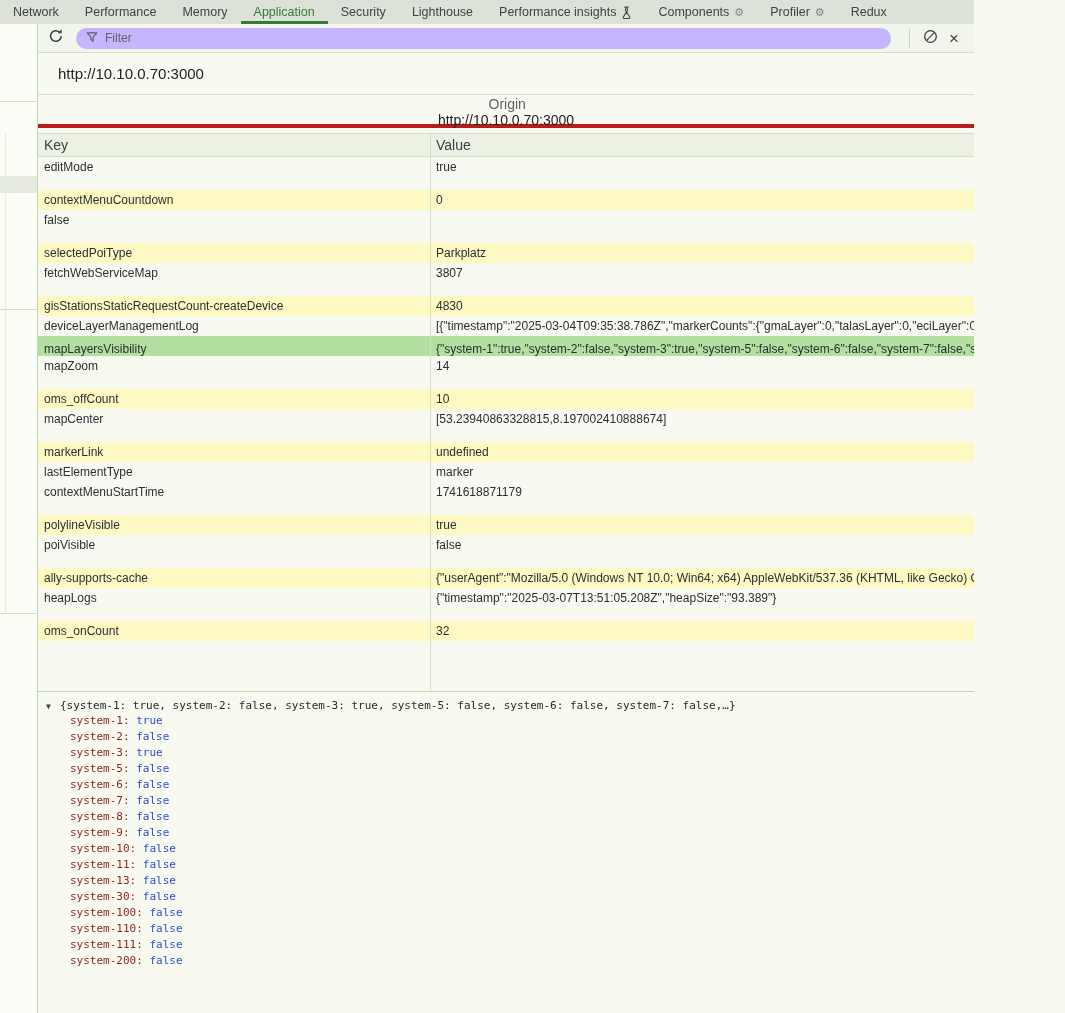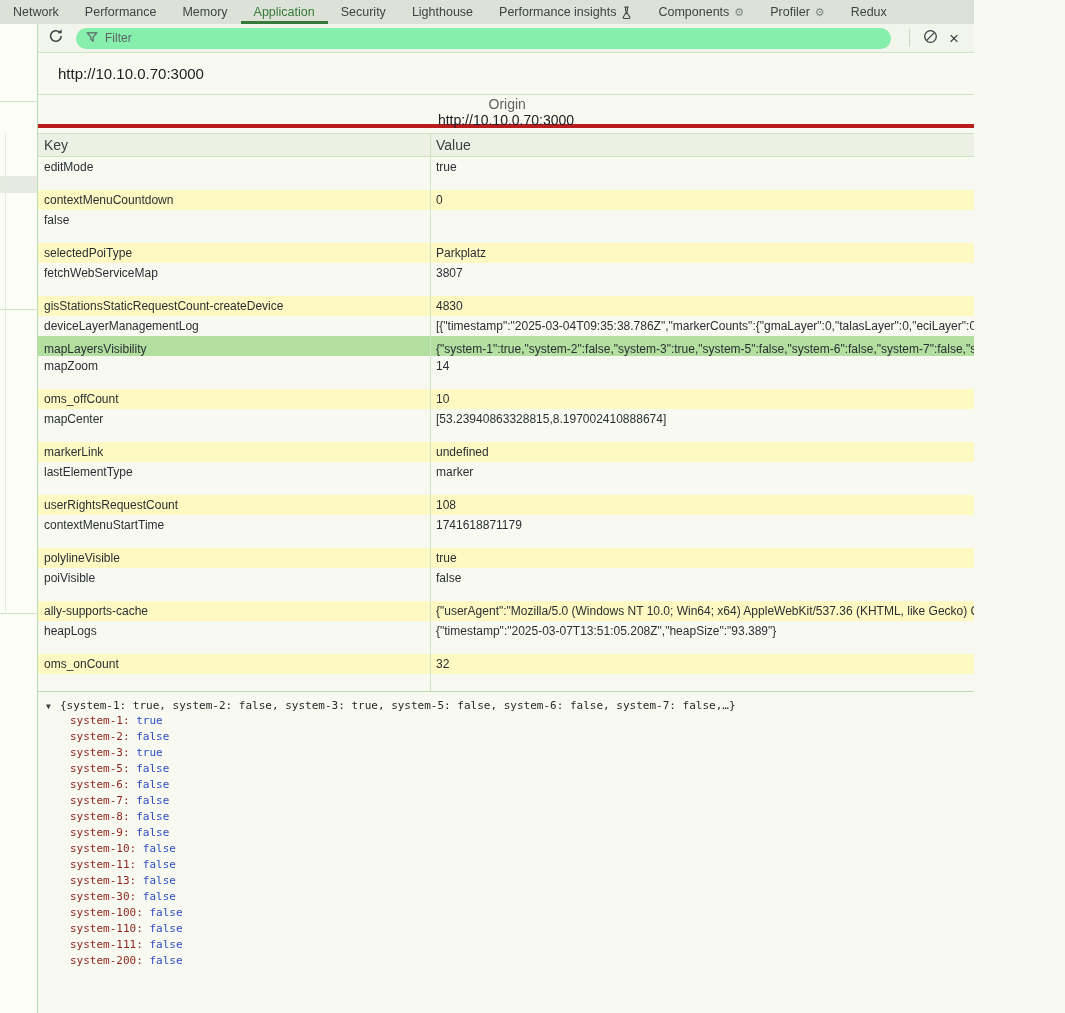--- a/index.html
+++ b/index.html
@@ -35,21 +35,21 @@
     position:absolute; top:0; left:0; right:0; height:29px;
     background:#f2f5eb; border-bottom:1px solid #cfe3c4;
     display:flex; align-items:center; padding:0 8px 0 6px;
   }
   .icon-btn {
     width:24px; height:24px; display:flex; align-items:center; justify-content:center;
     flex:0 0 auto; cursor:pointer;
   }
   .filter-pill {
     flex:1; height:21px; margin:0 10px 0 8px; border-radius:11px;
-    background:#86efac; display:flex; align-items:center; padding:0 10px; min-width:0;
+    background:#c4b5fd; display:flex; align-items:center; padding:0 10px; min-width:0;
   }
   .filter-pill input {
     flex:1; border:none; outline:none; background:transparent;
     font-family:"Liberation Sans", sans-serif; font-size:12px; color:#2b2f33; margin-left:7px;
   }
   .filter-pill input::placeholder { color:#5f6368; }
   .toolbar-sep { width:1px; height:18px; background:#c8d6bf; margin:0 8px; flex:0 0 auto; }
   .close-x { font-size:17px; color:#3c4043; line-height:1; font-weight:400; }
   
   .url-header {
@@ -238,24 +238,20 @@
             <div class="cell-key">mapCenter</div>
             <div class="cell-value">[53.23940863328815,8.197002410888674]</div>
           </div>
           <div class="grid-row stripe">
             <div class="cell-key">markerLink</div>
             <div class="cell-value">undefined</div>
           </div>
           <div class="grid-row">
             <div class="cell-key">lastElementType</div>
             <div class="cell-value">marker</div>
-          </div>
-          <div class="grid-row stripe">
-            <div class="cell-key">userRightsRequestCount</div>
-            <div class="cell-value">108</div>
           </div>
           <div class="grid-row">
             <div class="cell-key">contextMenuStartTime</div>
             <div class="cell-value">1741618871179</div>
           </div>
           <div class="grid-row stripe">
             <div class="cell-key">polylineVisible</div>
             <div class="cell-value">true</div>
           </div>
           <div class="grid-row">

